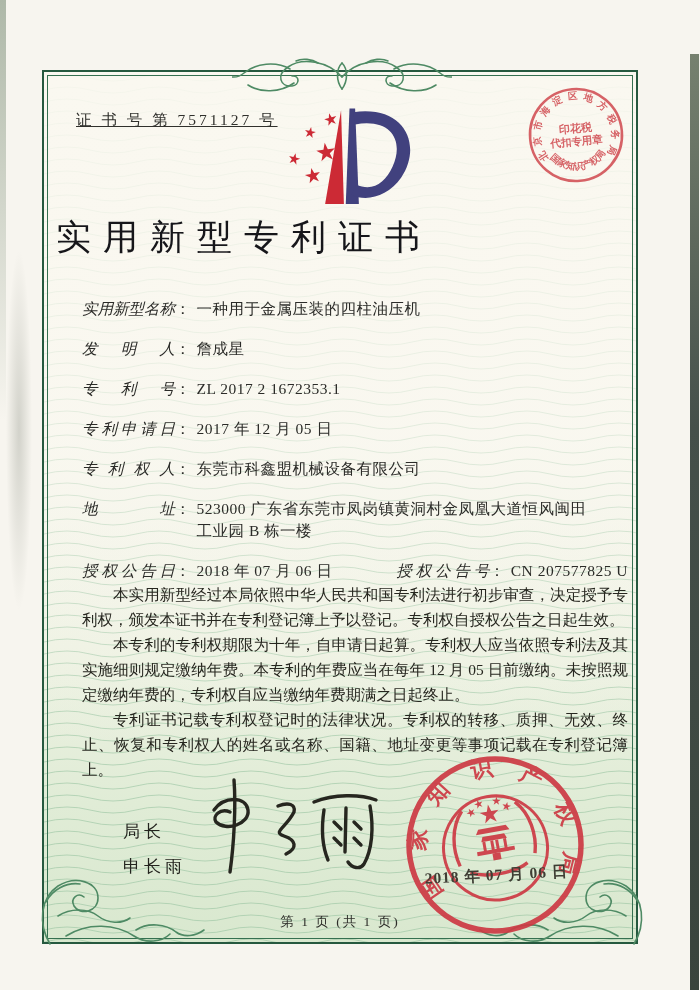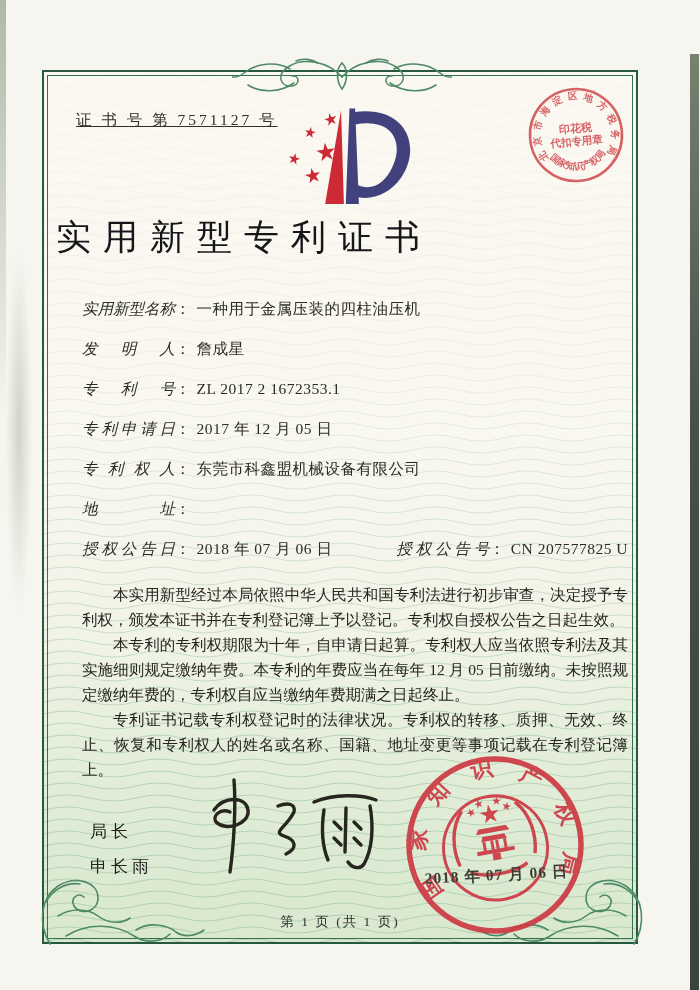--- a/index.html
+++ b/index.html
@@ -31,21 +31,21 @@
   .frow{display:flex;margin-bottom:18px;line-height:22px;}
   .flabel{display:inline-block;width:93px;text-align:justify;text-align-last:justify;flex:none;font-style:italic;}
   .fcolon{flex:none;margin-right:6px;}
   .fval{letter-spacing:.5px;}
   .grant-row{display:flex;margin-bottom:12px;}
   .grant-right{margin-left:auto;display:flex;padding-right:2px;}
   .paras{position:absolute;left:38px;top:510px;width:546px;font-size:15.5px;line-height:25px;
          text-align:justify;color:#26261f;}
   .paras p{margin:0;text-indent:2em;}
   .signer{position:absolute;left:46px;top:748px;font-size:17px;letter-spacing:4px;color:#23231e;}
-  .signer div{margin-bottom:12px;}
+  .signer div{margin-bottom:12px;margin-left:33px;}
   .sig{position:absolute;left:150px;top:700px;}
   .seal{position:absolute;left:356px;top:678px;transform:rotate(-10deg);}
   .sealdate{position:absolute;left:360px;top:793px;width:185px;text-align:center;font-size:15.5px;
             letter-spacing:1px;color:#3e3e34;transform:rotate(-3deg);font-weight:700;}
   .stamp{position:absolute;left:482px;top:13px;transform:rotate(-5deg);}
   .footer{position:absolute;left:0;bottom:11px;width:100%;text-align:center;font-size:13.5px;
           letter-spacing:2px;color:#2e2e2a;}
   svg text{font-family:"Liberation Serif","DejaVu Serif",serif;font-weight:bold;}
 </style>
 </head>
@@ -137,20 +137,22 @@
         <span class="fval">2017 年 12 月 05 日</span>
       </div>
       <div class="frow">
         <span class="flabel">专利权人</span>
           <span class="fcolon">：</span>
         <span class="fval">东莞市科鑫盟机械设备有限公司</span>
       </div>
       <div class="frow">
         <span class="flabel">地址</span>
           <span class="fcolon">：</span>
+        <span class="fval"><span>523000 广东省东莞市凤岗镇黄洞村金凤凰大道恒风闽田</span><br>
+        <span>工业园 B 栋一楼</span></span>
       </div>
       <div class="frow grant-row">
         <span class="flabel">授权公告日</span>
           <span class="fcolon">：</span>
         <span class="fval">2018 年 07 月 06 日</span>
         <span class="grant-right">
           <span class="flabel">授权公告号</span>
             <span class="fcolon">：</span>
           <span class="fval">CN 207577825 U</span>
         </span>

